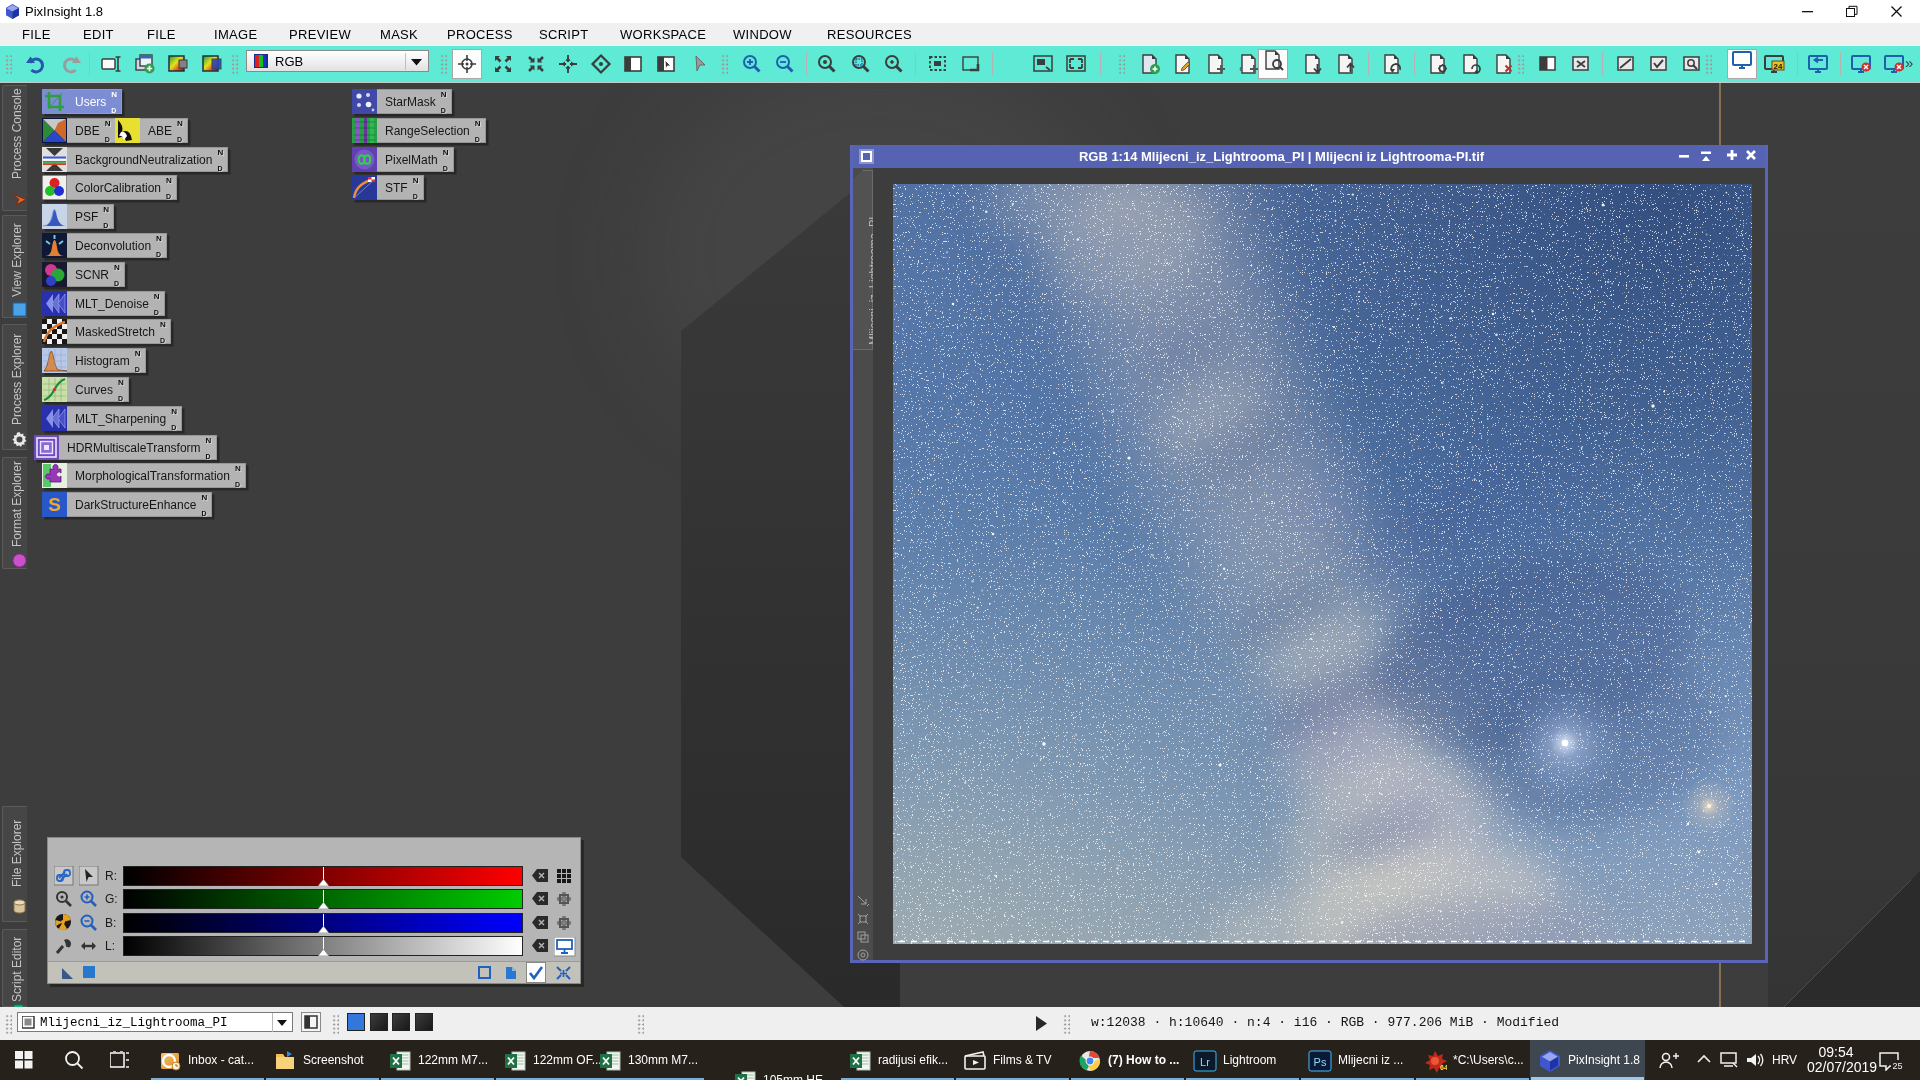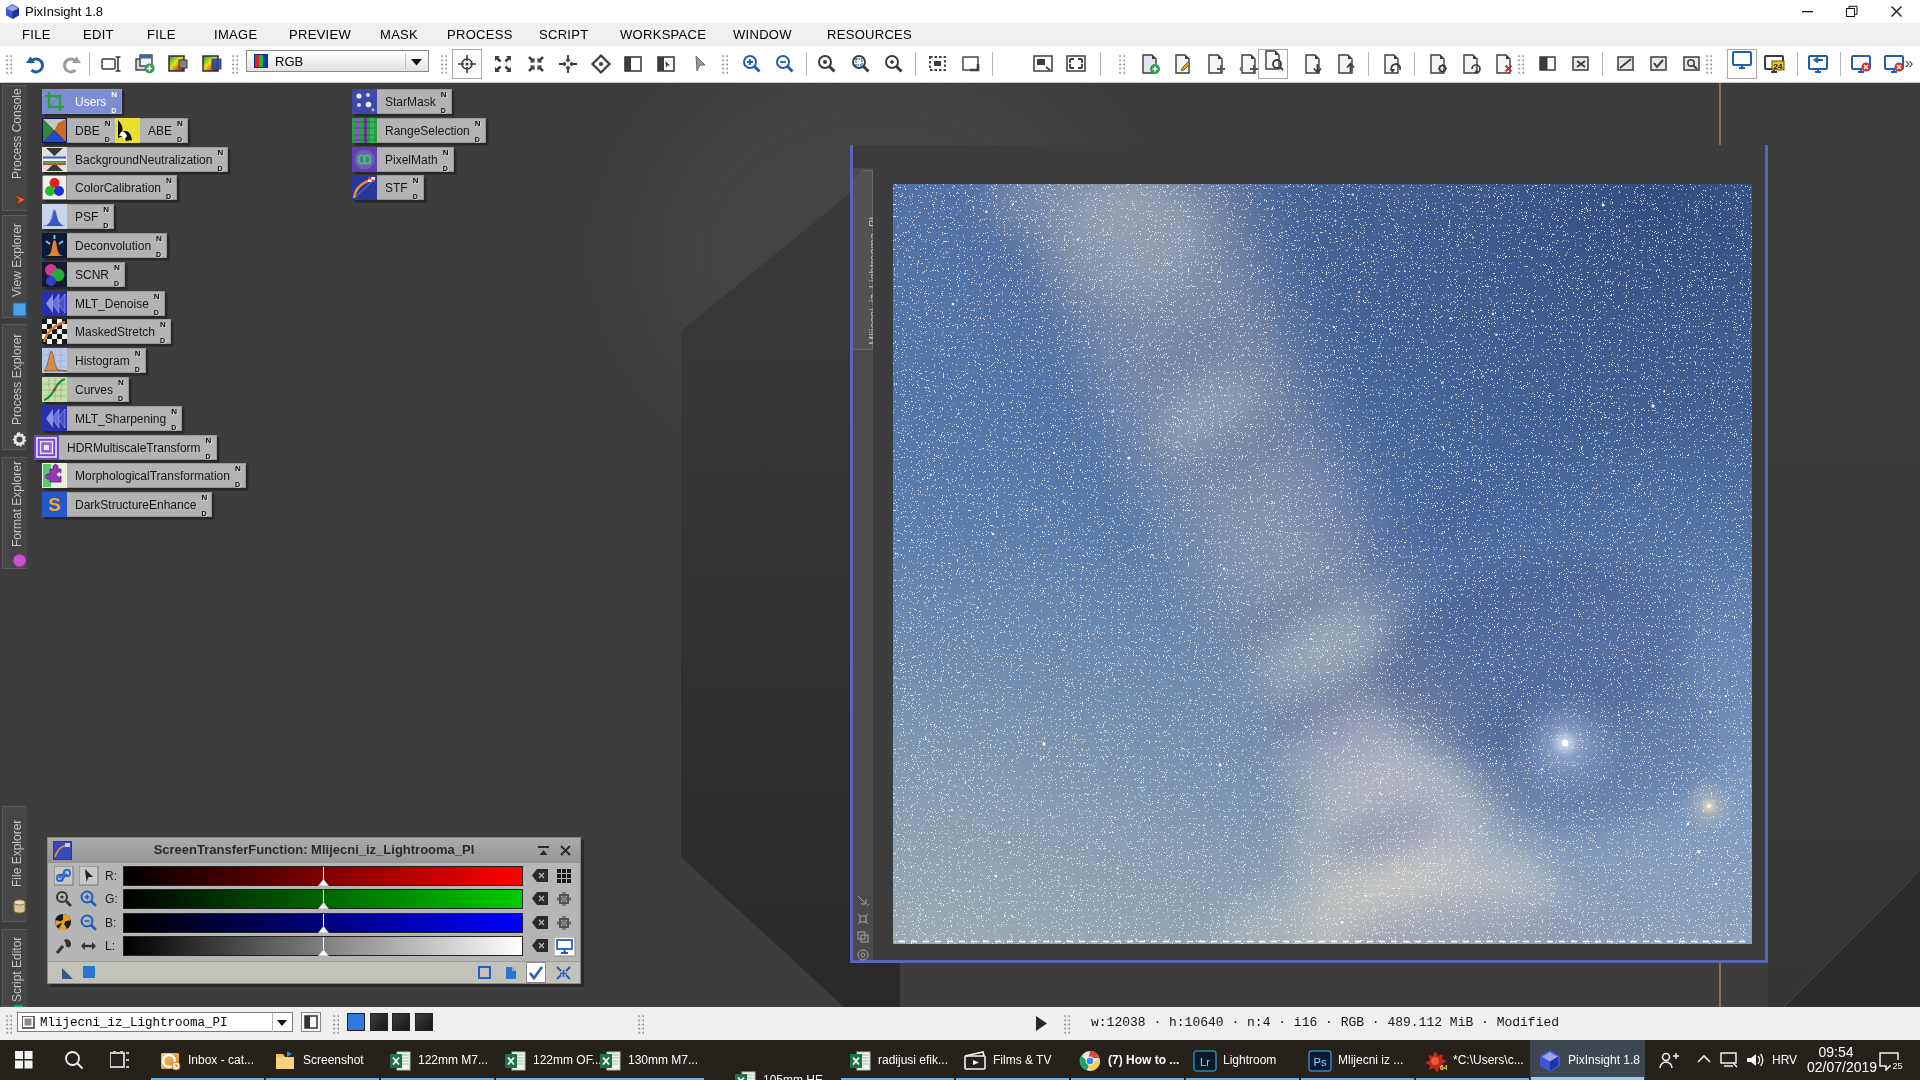--- a/index.html
+++ b/index.html
@@ -1,21 +1,21 @@
 <!DOCTYPE html>
 <html><head><meta charset="utf-8"><title>PixInsight 1.8</title><style>
 *{margin:0;padding:0;box-sizing:border-box}
 html,body{width:1920px;height:1080px;overflow:hidden}
 body{font-family:"Liberation Sans",sans-serif;background:#3d3d3d;position:relative}
 #titlebar{position:absolute;left:0;top:0;width:1920px;height:23px;background:#fff;color:#000}
 #titlebar .t{position:absolute;left:25px;top:4px;font-size:13px}
 .winbtn{position:absolute;top:0;width:45px;height:23px}
 #menubar{position:absolute;left:0;top:23px;width:1920px;height:23px;background:#f0f0f0;color:#000}
 #menubar span{position:absolute;top:4px;font-size:13px;letter-spacing:.3px}
-#toolbar{position:absolute;left:0;top:46px;width:1920px;height:37px;background:#ffffff;border-bottom:1px solid #c8c8c8}
+#toolbar{position:absolute;left:0;top:46px;width:1920px;height:37px;background:#5eead4;border-bottom:1px solid #c8c8c8}
 .grip{position:absolute;top:8px;width:7px;height:21px;background-image:radial-gradient(#999 34%,transparent 38%);background-size:4.2px 4.2px}
 .tsep{position:absolute;top:6px;width:1px;height:24px;background:#b4b4b4}
 .ticon{position:absolute;top:7px;width:22px;height:22px;color:#3c3c3c}
 .tbox{position:absolute;top:3px;width:30px;height:30px;background:#fdfdfd;border:1px solid #a8a8a8}
 #sidebar{position:absolute;left:0;top:83px;width:28px;height:924px;background:#3d3d3d;z-index:5;overflow:hidden}
 .stab{position:absolute;left:2px;width:25px;background:#464646;border:1px solid #5a5a5a;border-radius:2px 0 0 2px;border-right:none}
 .stab .txt{position:absolute;left:13px;color:#c6c6c6;font-size:12px;white-space:nowrap;transform:rotate(-90deg) translateY(-6px);transform-origin:0 0}
 .stab .ic{position:absolute;left:4px;width:17px;height:17px}
 #workspace{position:absolute;left:0px;top:83px;width:1920px;height:924px;background:#3d3d3d;overflow:hidden}
 .bgshape{position:absolute;left:0;top:0}
@@ -729,20 +729,26 @@
           <rect x="19.5" y="4.5" width="3.5" height="2.5" fill="#e03030"></rect>
         </svg>
       </div>
       <span class="lab">STF</span>
       <span class="nd">
         <i class="n">N</i>
         <i class="d">D</i>
       </span>
     </div>
 <div id="imgwin">
+<div id="iwtitle"><span class="tic"></span>RGB 1:14 Mlijecni_iz_Lightrooma_PI | Mlijecni iz Lightrooma-PI.tif<svg id="iwbtns" width="80" height="23" style="position:absolute;right:8px;top:0">
+          <rect x="2" y="10" width="10" height="2.6" fill="#fff"></rect>
+          <path d="M24 6.5 h10 v2.6 h-10z M25 16 l8 0 -4-5z" fill="#fff"></path>
+          <path d="M50 10 h10 M55 5 v10" stroke="#fff" stroke-width="2.8"></path>
+          <path d="M70 6 l8 8 M78 6 l-8 8" stroke="#fff" stroke-width="2.6"></path>
+        </svg></div>
 <div id="iwstrip">
 <div id="iwtab">
           <span class="txt">Mlijecni_iz_Lightrooma_PI</span>
         </div>
 <svg style="top:726px" width="14" height="14">
           <path d="M2 2 l8 8 M10 10 h-5 M10 10 v-5 M11 12 l2-2" stroke="#a0a0a0" fill="none"></path>
         </svg>
 <svg style="top:744px" width="14" height="14">
           <path d="M4 4 h6 v6 h-6z M2 2 l3 3 M12 2 l-3 3 M2 12 l3-3 M12 12 l-3-3" stroke="#a0a0a0" fill="none"></path>
         </svg>
@@ -1371,29 +1377,20 @@
             <circle cx="60" cy="120" r="1.3" opacity=".95"></circle>
           </g>
           <rect x="612" y="499" width="120" height="120" fill="url(#stg)"></rect>
           <circle cx="672" cy="559" r="3.2" fill="#ffffff"></circle>
           <rect x="788" y="594" width="56" height="56" fill="url(#stgo)"></rect>
           <circle cx="816" cy="622" r="2.0" fill="#fff2dc"></circle>
           <line x1="6" y1="757.5" x2="853" y2="757.5" stroke="#fff" stroke-width="1.3" stroke-dasharray="6 6"></line>
         </svg></div>
 </div>
 <div id="stfdlg">
-<div id="stftitle"><svg style="position:absolute;left:5px;top:3px" width="19" height="19">
-          <rect width="19" height="19" fill="#3848b8" stroke="#182878"></rect>
-          <path d="M2 16 Q5 5 17 3" fill="none" stroke="#e89038" stroke-width="1.6"></path>
-          <rect x="12" y="2" width="5" height="4" fill="#c8c8e8"></rect>
-        </svg>ScreenTransferFunction: Mlijecni_iz_Lightrooma_PI<svg style="position:absolute;right:30px;top:6px" width="13" height="13">
-          <path d="M1 2 h11 v2 h-11z M2.5 11 l8 0 -4-5z" fill="#2a2a2a"></path>
-        </svg><svg style="position:absolute;right:8px;top:6px" width="13" height="13">
-          <path d="M2 2 l9 9 M11 2 l-9 9" stroke="#2a2a2a" stroke-width="2"></path>
-        </svg></div>
 <span class="stfico" style="left:6px;top:28px"><svg width="20" height="20">
           <rect x="0" y="0" width="19" height="19" fill="#c8c8c8" stroke="#777"></rect>
           <path d="M5 12 l6-6 M7 14 l6-6" stroke="#2868c8" stroke-width="2"></path>
           <rect x="3" y="9" width="6" height="6" rx="2.5" fill="none" stroke="#2868c8" stroke-width="1.8"></rect>
           <rect x="10" y="4" width="6" height="6" rx="2.5" fill="none" stroke="#2868c8" stroke-width="1.8"></rect>
         </svg></span>
 <span class="stfico" style="left:31px;top:28px"><svg width="20" height="20">
           <rect x="0" y="0" width="19" height="19" fill="#c8c8c8" stroke="#777"></rect>
           <path d="M6 3 l8 8 h-4.5 l-2 5z" fill="#222"></path>
         </svg></span>
@@ -1543,21 +1540,21 @@
 <div class="grip" style="left:332px"></div>
 <div style="position:absolute;left:347px;top:6px;width:18px;height:18px;background:#3377dd;border:1px solid #222"></div>
 <div style="position:absolute;left:370px;top:6px;width:18px;height:18px;background:linear-gradient(135deg,#3c3c3c,#181818);border:1px solid #222"></div>
 <div style="position:absolute;left:392px;top:6px;width:18px;height:18px;background:linear-gradient(135deg,#3c3c3c,#181818);border:1px solid #222"></div>
 <div style="position:absolute;left:415px;top:6px;width:18px;height:18px;background:linear-gradient(135deg,#3c3c3c,#181818);border:1px solid #222"></div>
 <div class="grip" style="left:637px"></div>
 <svg style="position:absolute;left:1035px;top:9px" width="13" height="15">
       <polygon points="1,0 12,7.5 1,15" fill="#282828"></polygon>
     </svg>
 <div class="grip" style="left:1063px"></div>
-<span class="mono" style="position:absolute;left:1091px;top:8px;font-size:13px;color:#141414">w:12038 · h:10640 · n:4 · i16 · RGB · 489.112 MiB · Modified</span>
+<span class="mono" style="position:absolute;left:1091px;top:8px;font-size:13px;color:#141414">w:12038 · h:10640 · n:4 · i16 · RGB · 977.206 MiB · Modified</span>
 </div>
 <div id="taskbar">
 <svg style="position:absolute;left:15px;top:11px" width="18" height="18">
       <rect x="0" y="0" width="8" height="8" fill="#f2f2f2"></rect>
       <rect x="9.5" y="0" width="8" height="8" fill="#f2f2f2"></rect>
       <rect x="0" y="9.5" width="8" height="8" fill="#f2f2f2"></rect>
       <rect x="9.5" y="9.5" width="8" height="8" fill="#f2f2f2"></rect>
     </svg>
 <svg style="position:absolute;left:64px;top:10px" width="20" height="20">
       <circle cx="8.5" cy="8.5" r="6.5" fill="none" stroke="#f2f2f2" stroke-width="1.8"></circle>

